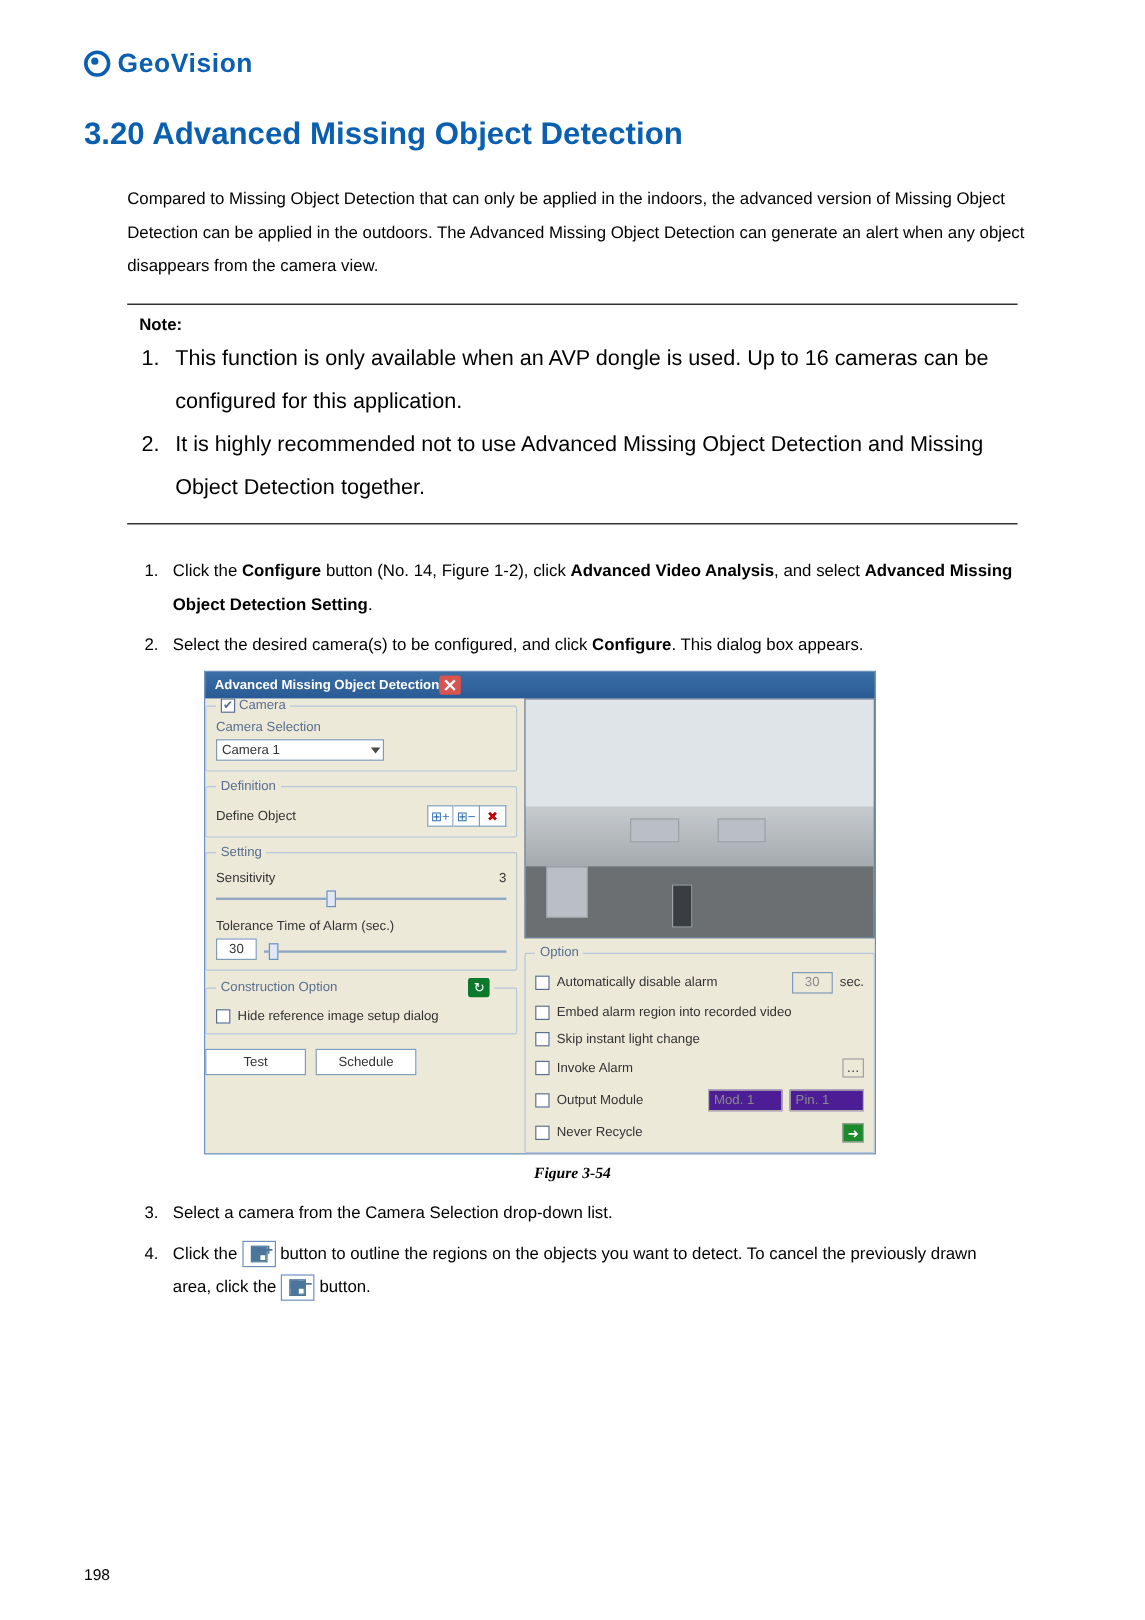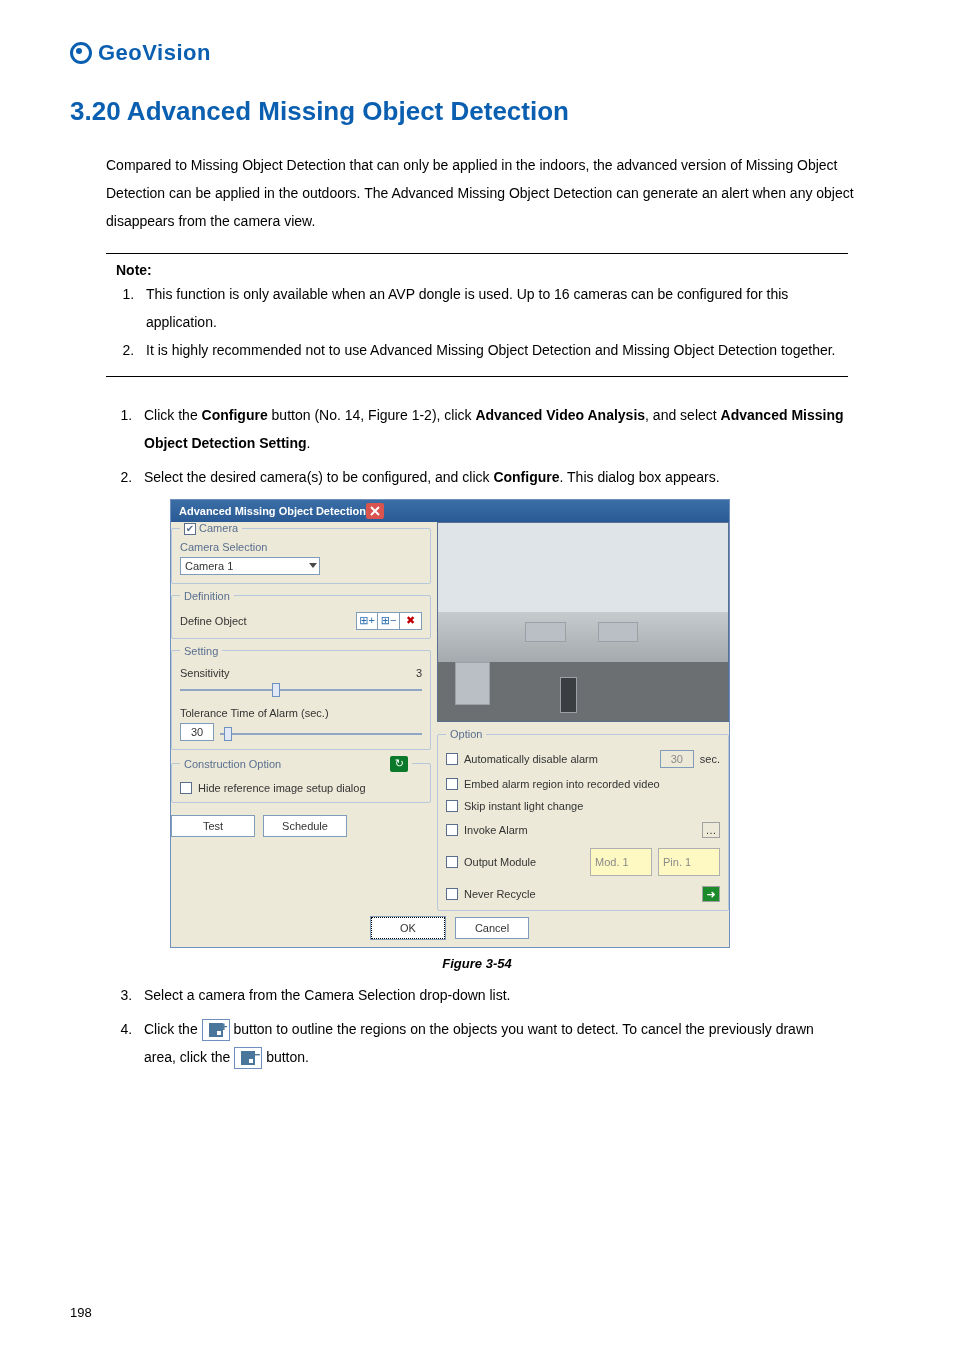--- a/index.html
+++ b/index.html
@@ -6,26 +6,26 @@
   body { margin: 0; background: #fff; font-family: Arial, Helvetica, sans-serif; color: #000; }
   .page { width: 954px; min-height: 1350px; margin: 0 auto; padding: 40px 70px 40px 70px; position: relative; }
   .logo { display: flex; align-items: center; gap: 6px; margin-bottom: 30px; }
   .logo-mark { width: 22px; height: 22px; border: 3px solid #0a5fb0; border-radius: 50%; position: relative; }
   .logo-mark::after { content: ""; position: absolute; top: 3px; left: 3px; width: 6px; height: 6px; background: #0a5fb0; border-radius: 50%; }
   .logo-text { font-size: 22px; font-weight: bold; color: #0a5fb0; letter-spacing: 0.5px; }
   .h1 { font-size: 26px; font-weight: 900; color: #0a5fb0; margin: 0 0 24px 0; font-family: Arial Black, Arial, sans-serif; }
   .body-text { font-size: 14px; line-height: 2; margin: 0 0 18px 36px; }
   .note-block { margin: 0 36px 24px 36px; border-top: 1px solid #000; border-bottom: 1px solid #000; padding: 8px 0 12px 0; }
   .note-title { font-size: 14px; font-weight: bold; margin-left: 10px; }
-  .note-ol { font-size: 14px; line-height: 2; padding-left: 32px; margin: 2px 0 0 0; }
+  .note-ol { font-size: 18px; line-height: 2; padding-left: 32px; margin: 2px 0 0 0; }
   .note-ol li { padding-left: 8px; }
   .steps { font-size: 14px; line-height: 2; padding-left: 54px; margin: 0 36px 8px 12px; }
   .steps li { padding-left: 8px; margin-bottom: 6px; }
   .dialog-wrap { margin: 6px 0 8px 100px; }
-  .fig-caption { text-align: center; font-size: 13px; font-style: italic; font-weight: bold; margin: 6px 0 10px 0; }
+  .fig-caption { text-align: center; font-size: 13px; font-style: italic; font-weight: bold; margin: 6px 0 10px 0; font-family: Liberation Serif, serif; }
   .page-num { position: absolute; bottom: 30px; left: 70px; font-size: 13px; }
 
   
   .dialog { width: 560px; border: 1px solid #6f8fbf; background: #ece9d8; font-family: Tahoma, Arial, sans-serif; font-size: 11px; color: #333; }
   .titlebar { height: 22px; background: linear-gradient(#3a6ea5,#2a5a95); color: #fff; display: flex; align-items: center; padding: 0 4px 0 8px; font-weight: bold; justify-content: flex-start; }
   .close-btn { width: 18px; height: 16px; background: #d9534f; display: flex; align-items: center; justify-content: center; border-radius: 2px; }
   .dbody { display: flex; padding: 0; gap: 6px; }
   .col-left { width: 260px; display: flex; flex-direction: column; gap: 6px; }
   .col-right { flex: 1; display: flex; flex-direction: column; gap: 6px; }
   fieldset.group { border: 1px solid #b7c7dc; border-radius: 2px; padding: 6px 8px 8px 8px; margin: 0; }
@@ -44,21 +44,21 @@
   .num.dis { background: #ece9d8; color: #8a8a8a; }
   .refresh { width: 18px; height: 16px; background: #0a7a2a; color: #fff; display: inline-flex; align-items: center; justify-content: center; border-radius: 2px; font-size: 11px; }
   .btn { height: 22px; border: 1px solid #7f9db9; background: #ffffff; min-width: 84px; display: inline-flex; align-items: center; justify-content: center; }
   .btn.small { min-width: 74px; }
   .btnrow { display: flex; gap: 8px; margin-top: 6px; }
   .preview { width: 100%; height: 200px; border: 1px solid #5a6f8f; background: linear-gradient(#e0e3e6 0%, #cdd1d4 40%, #a5aaae 70%, #6e7378 100%); position: relative; overflow: hidden; }
   .preview .room-top { position: absolute; top: 0; left: 0; right: 0; height: 45%; background: #dfe4e8; }
   .preview .room-bot { position: absolute; bottom: 0; left: 0; right: 0; height: 30%; background: #6b6f72; }
   .preview .box { position: absolute; background: #b9bfc4; border: 1px solid #9aa0a5; }
   .opt-right { display: flex; flex-direction: column; gap: 6px; }
-  .select-dis { border: 1px solid #b0b0b0; background: #fef9c3; color: #8a8a8a; height: 28px; width: 62px; display: inline-flex; align-items: center; padding: 0 4px; }
+  .select-dis { border: 1px solid #b0b0b0; background: #4c1d95; color: #8a8a8a; height: 18px; width: 62px; display: inline-flex; align-items: center; padding: 0 4px; }
   .sq-btn { width: 18px; height: 16px; border: 1px solid #a0a0a0; background: #ece9d8; display: inline-flex; align-items: center; justify-content: center; }
   .footer-btns { display: flex; gap: 10px; justify-content: center; padding: 6px 0 8px 0; }
   .spacer-flex { flex: 1; }
 
   
   .grid-icon { display: inline-flex; width: 28px; height: 22px; border: 1px solid #6f8fbf; background: #fff; align-items: center; justify-content: center; vertical-align: middle; font-size: 12px; color: #4b769b; position: relative; }
   .grid-icon .grid { width: 14px; height: 14px; background: linear-gradient(#4b769b,#4b769b) left/7px 100% no-repeat, linear-gradient(#4b769b,#4b769b) top/100% 7px no-repeat, linear-gradient(#4b769b,#4b769b) right/1px 100% no-repeat, linear-gradient(#4b769b,#4b769b) bottom/100% 1px no-repeat; border:1px solid #4b769b; }
   .grid-icon .pm { position: absolute; right: 1px; bottom: 0; font-weight: bold; font-size: 13px; color: #4b769b; }
   b { font-weight: bold; }
 </style>
@@ -210,24 +210,20 @@
             <span class="select-dis">Pin. 1</span>
           </div>
           <div class="row">
             <span class="checkbox"></span>
             <span>Never Recycle</span>
             <span class="spacer-flex"></span>
             <span class="sq-btn" style="background:#1a8a2a;color:#fff;">➜</span>
           </div>
         </fieldset>
       </div>
-    </div>
-    <div class="footer-btns">
-      <span class="btn small" style="border:1px dotted #000; outline:1px solid #7f9db9;">OK</span>
-      <span class="btn small">Cancel</span>
     </div>
   </div>
 </div>
 
 <div class="fig-caption">Figure 3-54</div>
 
 <ol class="steps" start="3">
   <li>Select a camera from the Camera Selection drop-down list.</li>
   <li>
     <span>Click the </span>

